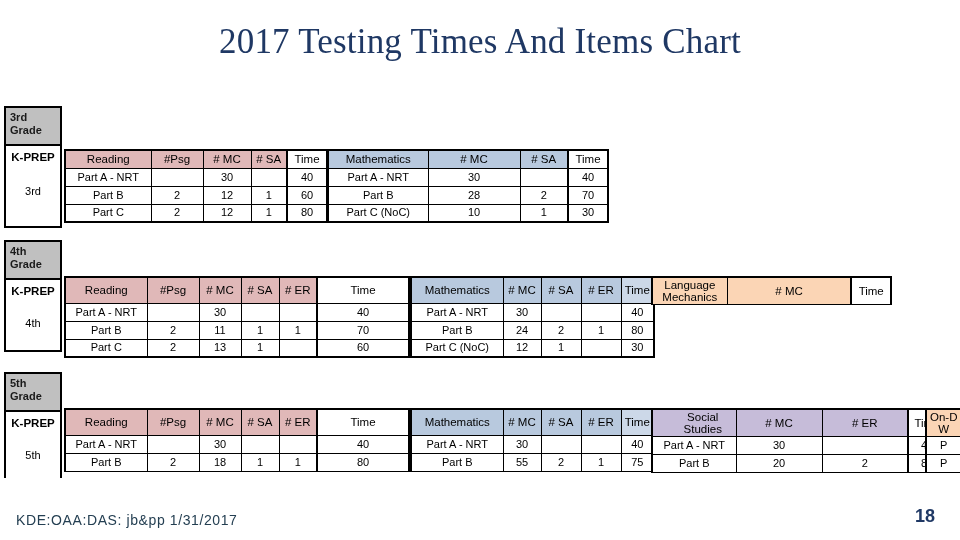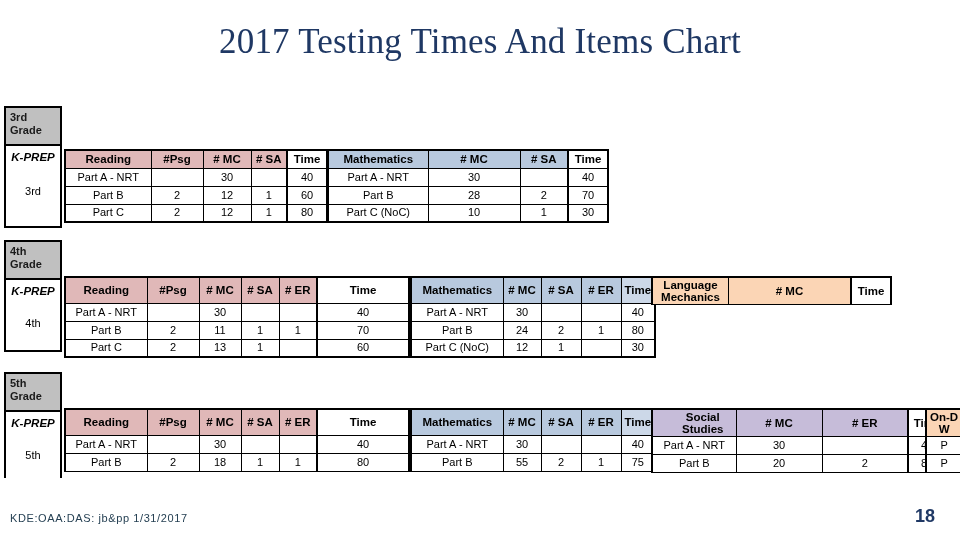--- a/index.html
+++ b/index.html
@@ -17,22 +17,22 @@
     text-align:center;
     font-family:"Liberation Serif", serif;
     font-size:35px;
     color:#1f3864;
     letter-spacing:0.2px;
     white-space:nowrap;
   }
 
   
   .footer-text{
-    position:absolute;left:10px;top:512px;
-    font-size:11px;color:#243f52;
+    position:absolute;left:16px;top:512px;
+    font-size:14px;color:#243f52;
     letter-spacing:0.6px;
   }
   .page-num{
     position:absolute;left:915px;top:506px;
     font-size:18px;font-weight:bold;color:#1f3864;
   }
   .gradetag{
     position:absolute;left:0;top:0;
     width:58px;
     border:2px solid #000;
@@ -48,21 +48,20 @@
     border-left:2px solid #000;
     border-right:2px solid #000;
     border-bottom:2px solid #000;
     box-sizing:border-box;
     background:#fff;
     text-align:center;
   }
   .kprep-lbl{
     font-size:11.5px;font-weight:bold;color:#000;
     padding-top:5px;
-    font-style:italic;
   }
   .grade-lbl{
     font-size:11px;color:#000;
   }
 
   table.k{
     position:absolute;
     border-collapse:collapse;
     font-size:11px;
     color:#000;
@@ -71,21 +70,21 @@
   table.k td, table.k th{
     border:1px solid #000;
     padding:1px 3px;
     text-align:center;
     font-weight:normal;
     white-space:nowrap;
     line-height:13px;
     height:18px;
     box-sizing:border-box;
   }
-  table.k th{font-weight:bold;font-size:11.5px;}
+  table.k th{font-weight:normal;font-size:11.5px;}
   .hdr-reading{background:#e0b8b8;}
   .hdr-math{background:#b8c9de;}
   .hdr-lang{background:#fbd5b5;margin-top:40px;}
   .hdr-social{background:#c6bcd9;}
   .hdr-odw{background:#fbd5b5;}
   .hdr-white{background:#ffffff;}
   .hdr-mathtime{background:#ccd8e8;}
   .thick-l{border-left:2px solid #000 !important;}
   .thick-r{border-right:2px solid #000 !important;}
   .thick-t{border-top:2px solid #000 !important;}

